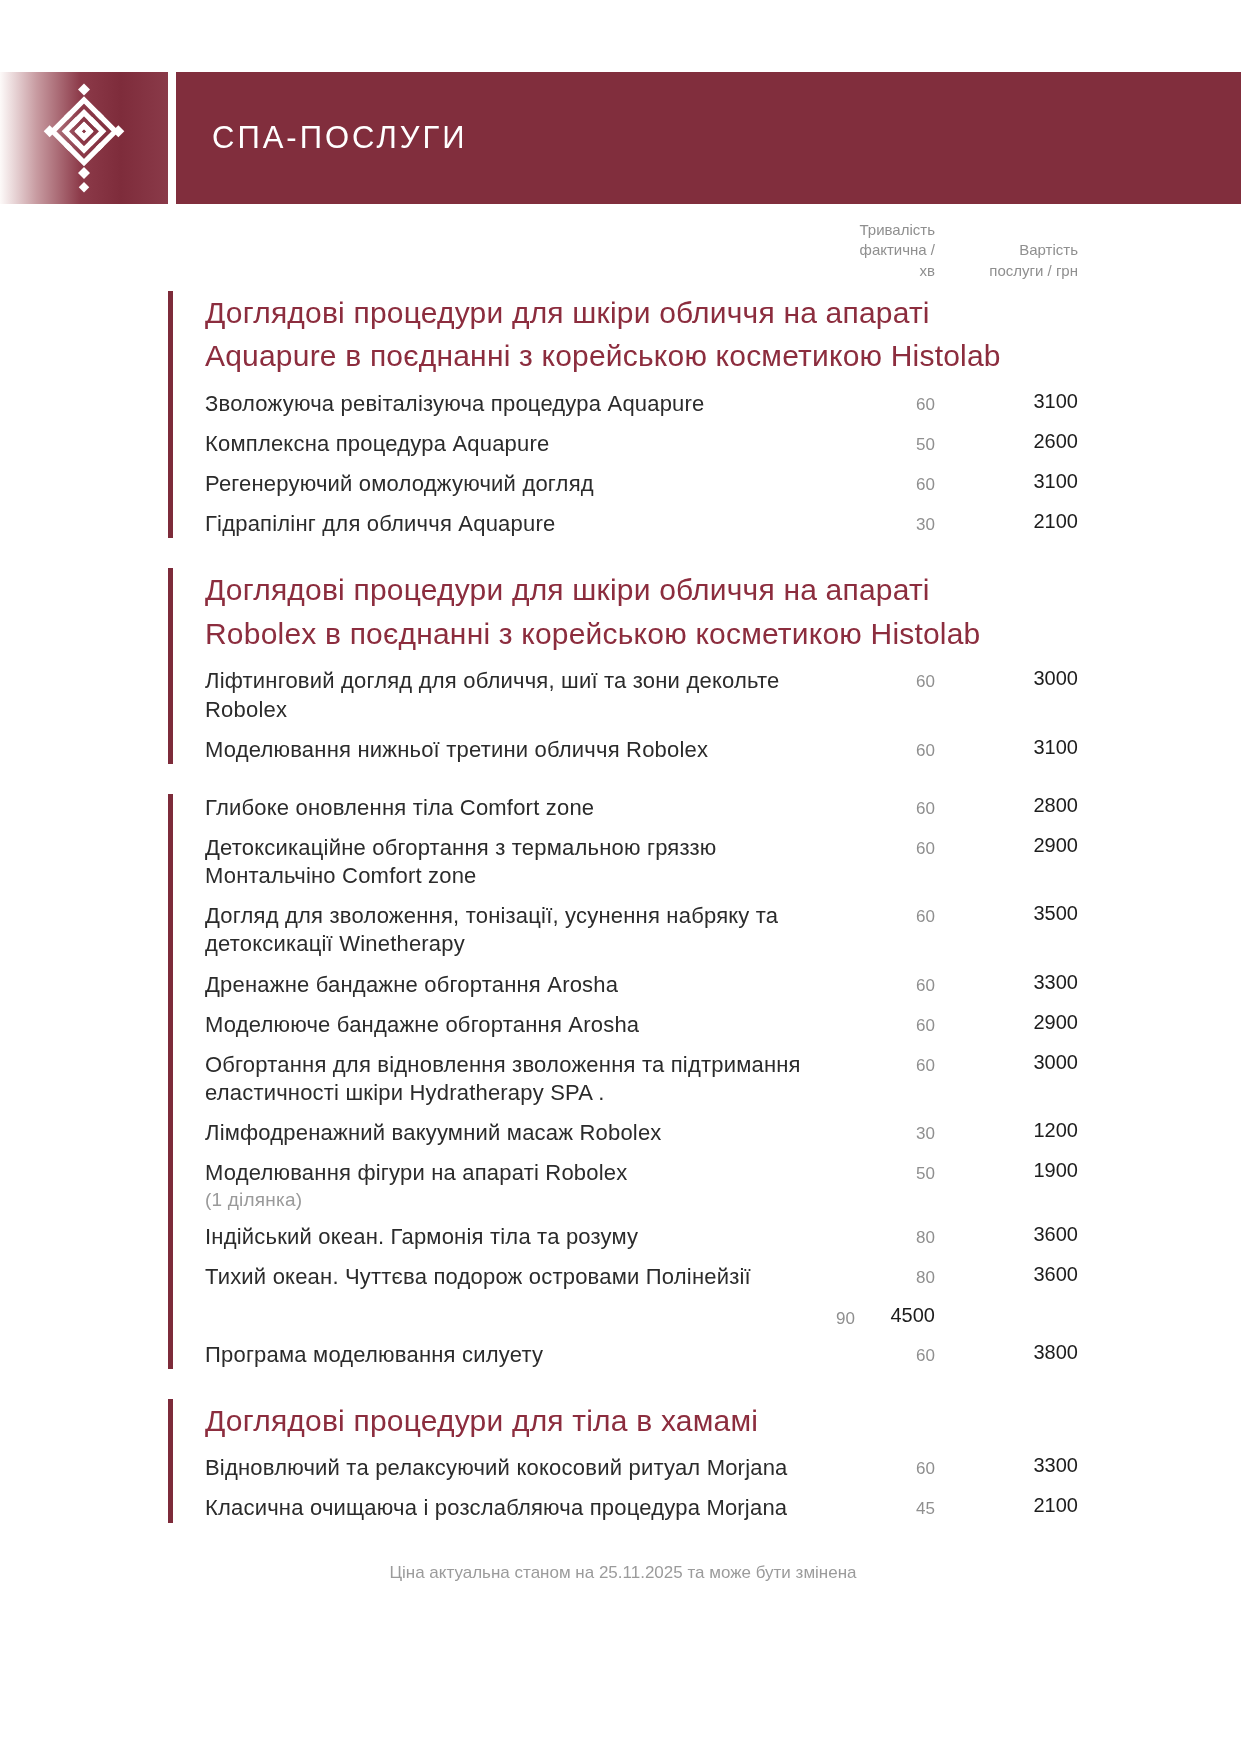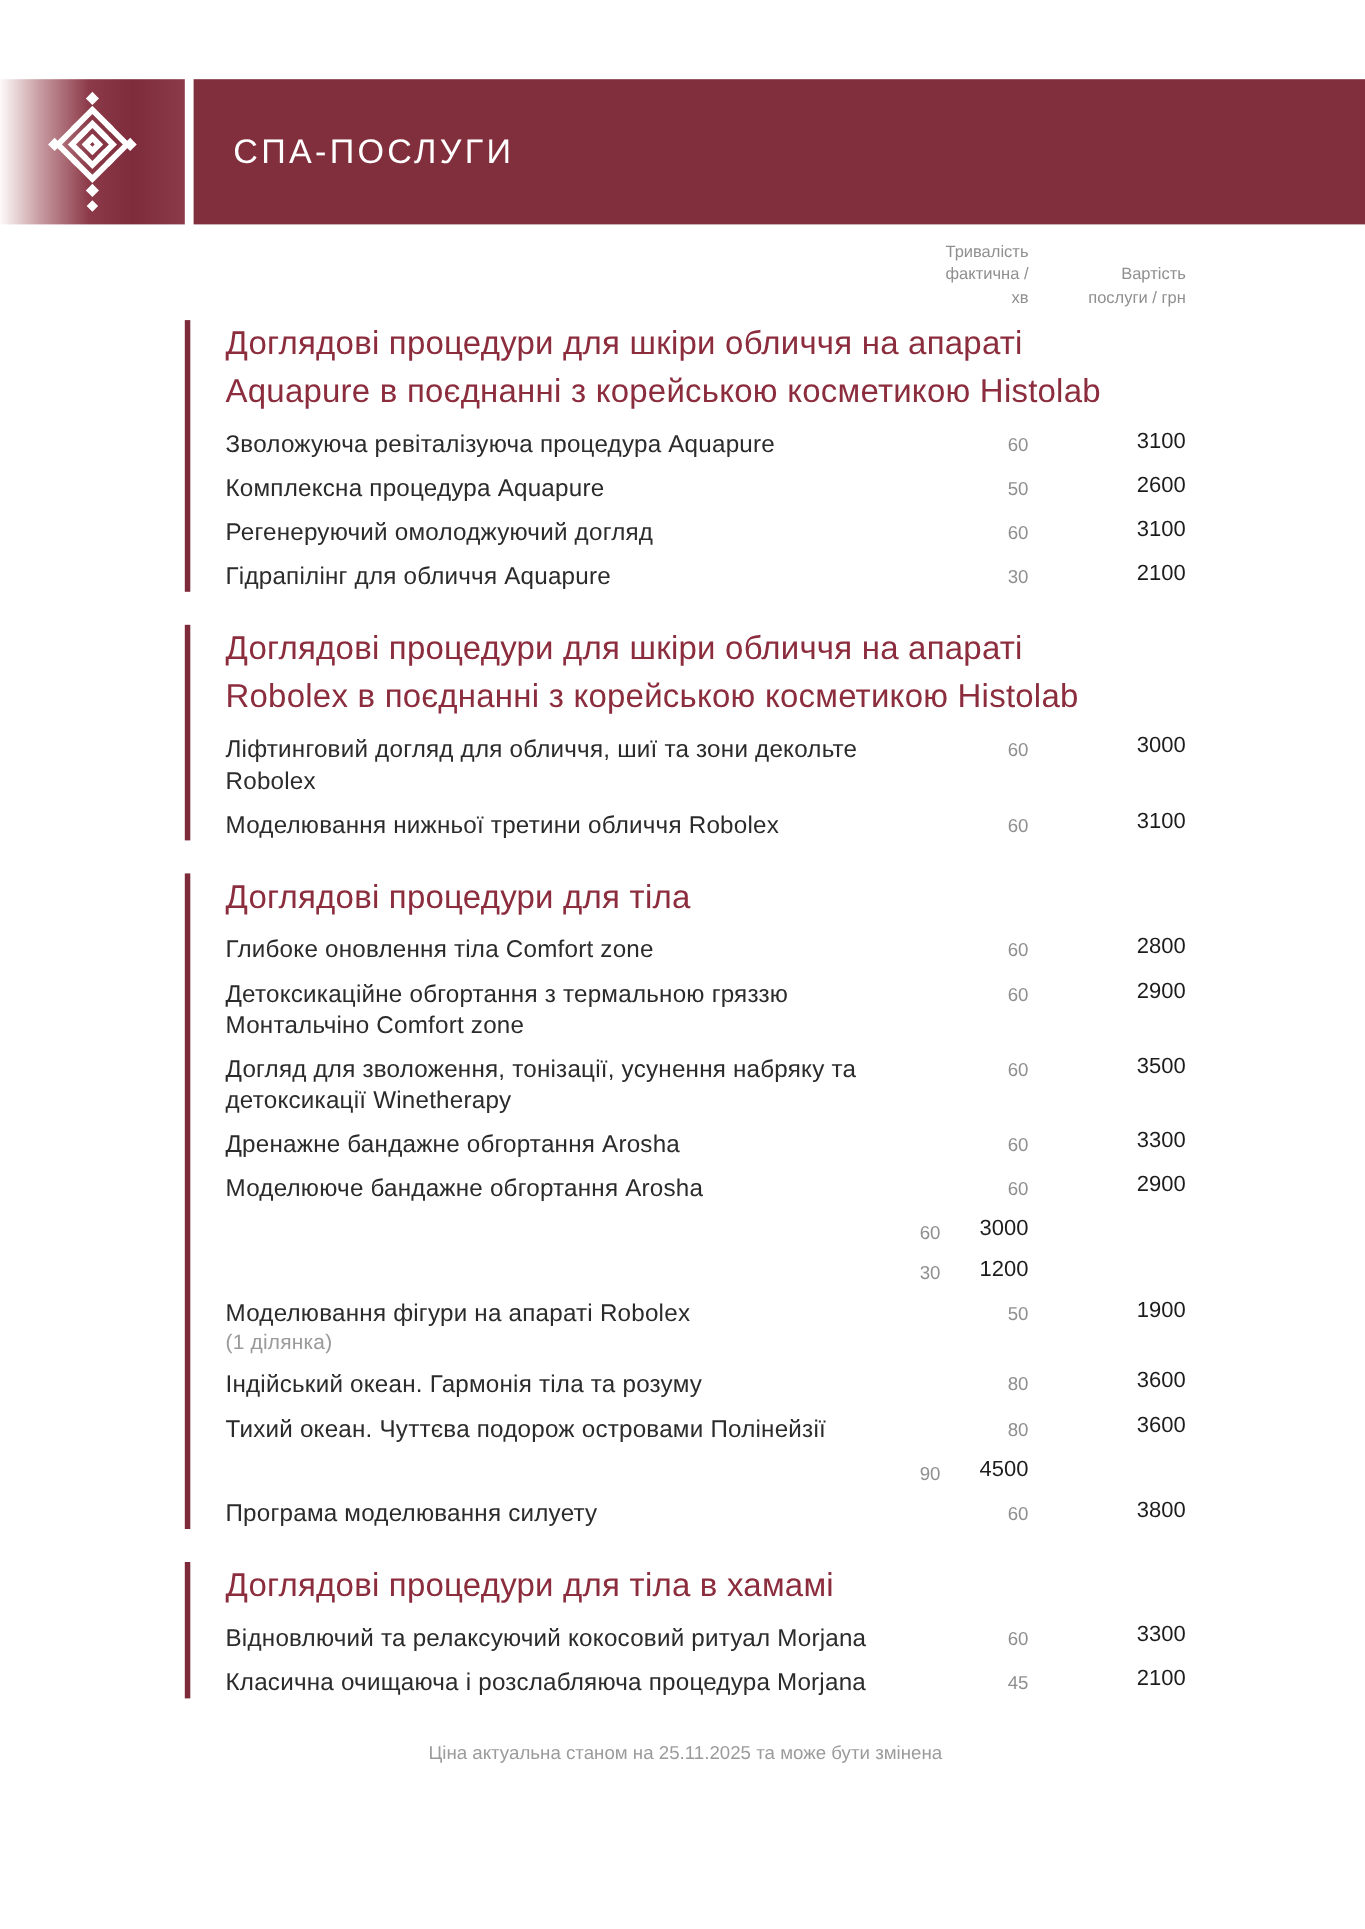--- a/index.html
+++ b/index.html
@@ -209,21 +209,20 @@
         <div class="svc-dur">60</div>
         <div class="svc-price">3000</div>
       </div>
       <div class="row">
         <div class="svc-name"><span>Моделювання нижньої третини обличчя Robolex</span></div>
         <div class="svc-dur">60</div>
         <div class="svc-price">3100</div>
       </div>
     </section>
     <section class="section">
-      <h2 class="section-title">Доглядові процедури для тіла</h2>
       <div class="row">
         <div class="svc-name"><span>Глибоке оновлення тіла Comfort zone</span></div>
         <div class="svc-dur">60</div>
         <div class="svc-price">2800</div>
       </div>
       <div class="row">
         <div class="svc-name"><span>Детоксикаційне обгортання з термальною гряззю Монтальчіно Comfort zone</span></div>
         <div class="svc-dur">60</div>
         <div class="svc-price">2900</div>
       </div>
@@ -236,24 +235,26 @@
         <div class="svc-name"><span>Дренажне бандажне обгортання Arosha</span></div>
         <div class="svc-dur">60</div>
         <div class="svc-price">3300</div>
       </div>
       <div class="row">
         <div class="svc-name"><span>Моделююче бандажне обгортання Arosha</span></div>
         <div class="svc-dur">60</div>
         <div class="svc-price">2900</div>
       </div>
       <div class="row">
+        <div class="svc-name"><span>Обгортання для відновлення зволоження та підтримання еластичності шкіри Hydratherapy SPA .</span></div>
         <div class="svc-dur">60</div>
         <div class="svc-price">3000</div>
       </div>
       <div class="row">
+        <div class="svc-name"><span>Лімфодренажний вакуумний масаж Robolex</span></div>
         <div class="svc-dur">30</div>
         <div class="svc-price">1200</div>
       </div>
       <div class="row">
         <div class="svc-name"><span>Моделювання фігури на апараті Robolex</span><span class="svc-note">(1 ділянка)</span></div>
         <div class="svc-dur">50</div>
         <div class="svc-price">1900</div>
       </div>
       <div class="row">
         <div class="svc-name"><span>Індійський океан. Гармонія тіла та розуму</span></div>

